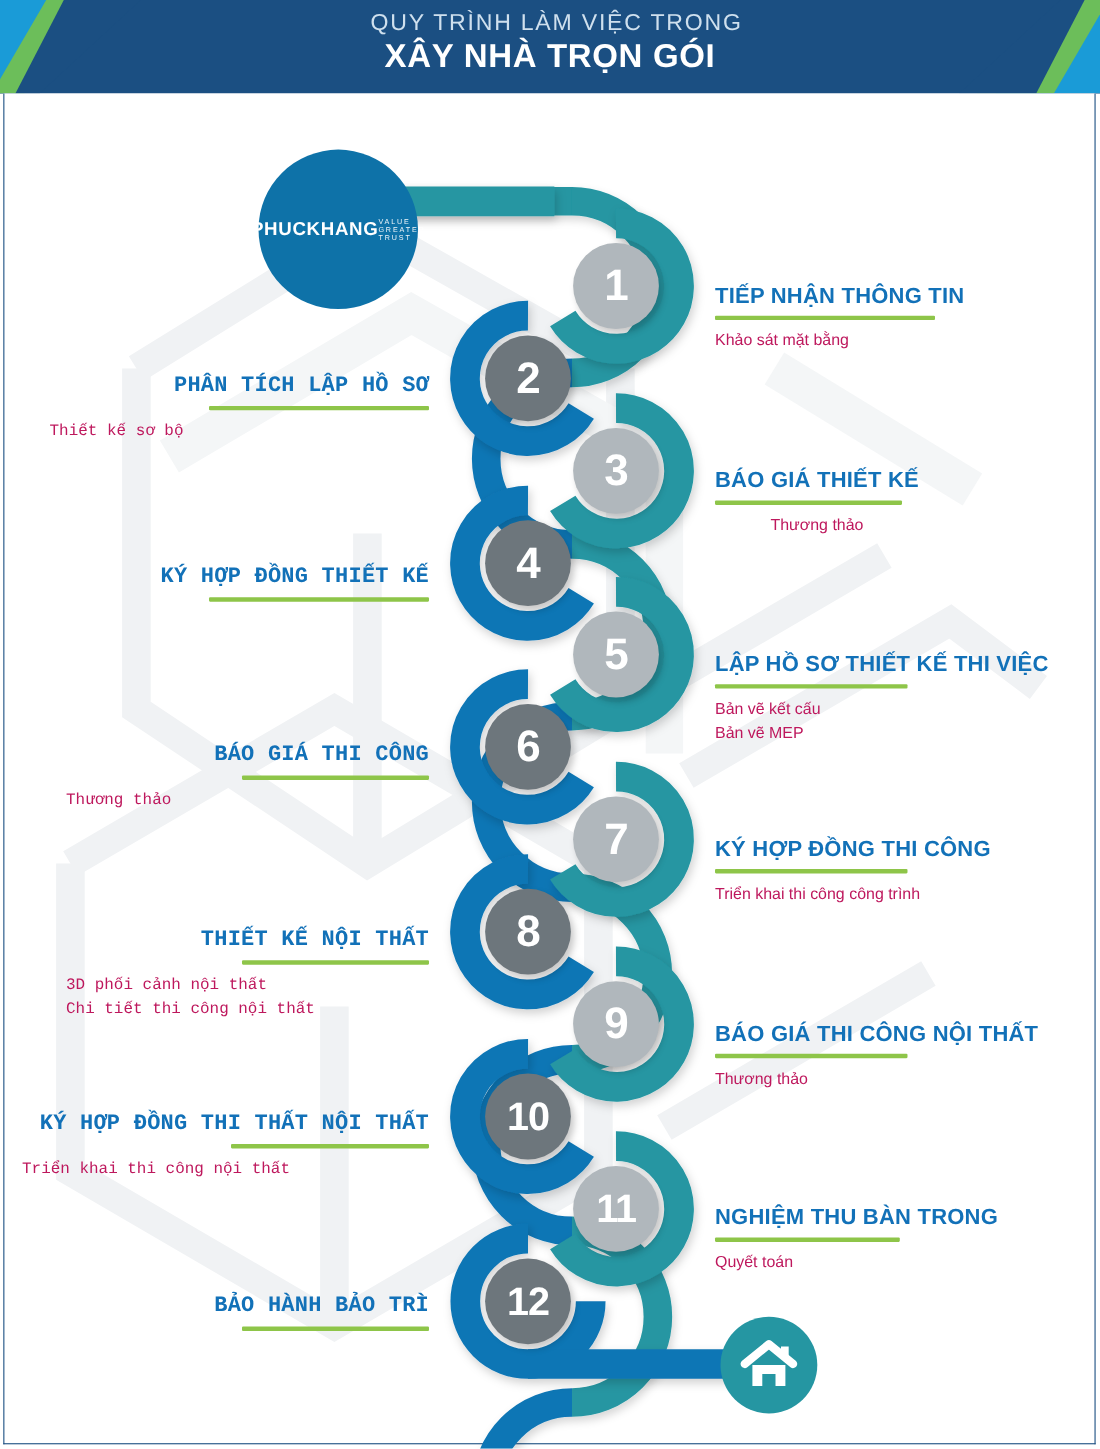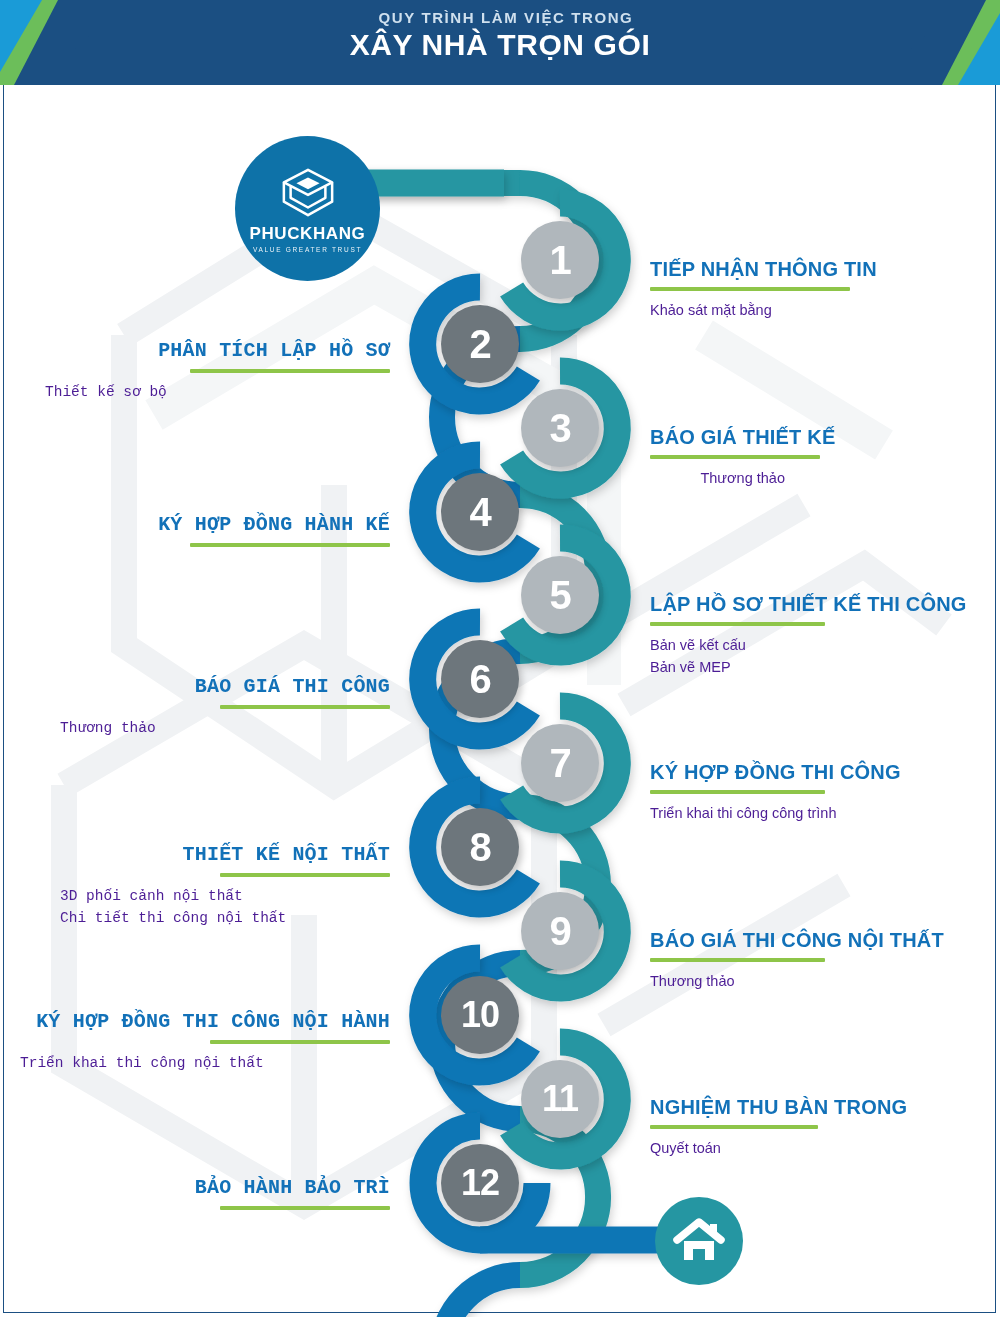--- a/index.html
+++ b/index.html
@@ -17,21 +17,21 @@
     background:#1b4f82;overflow:hidden;
   }
   .hdr-deco{position:absolute;top:0;height:85px;pointer-events:none;}
   .hdr-left{left:0;width:170px;}
   .hdr-right{right:0;width:170px;}
   .hdr-text{
     position:absolute;left:0;right:0;top:0;text-align:center;z-index:3;
   }
   .hdr-line1{
     margin-top:9px;
-    font-size:15px;letter-spacing:1.6px;color:#cfe0ee;font-weight:700;
+    font-size:21px;letter-spacing:1.6px;color:#cfe0ee;font-weight:400;
     font-family:"Liberation Sans","DejaVu Sans",sans-serif;
     padding-left:12px;
   }
   .hdr-line2{
     margin-top:2px;
     font-size:30px;letter-spacing:0.6px;color:#ffffff;font-weight:bold;
   }
 
   
   .frame{
@@ -53,21 +53,21 @@
     box-shadow:3px 4px 7px rgba(0,0,0,0.22);
     z-index:6;
   }
   .num.light{background:#b0b7bc;}
   .num.dark{background:#6d767c;}
 
   
   .logo{
     position:absolute;left:235px;top:136px;width:145px;height:145px;
     border-radius:50%;background:#0e72a8;z-index:7;
-    display:flex;flex-direction:column;align-items:center;justify-content:center;
+    display:flex;flex-direction:row;align-items:center;justify-content:center;
   }
   .logo-mark{width:62px;height:56px;margin-bottom:3px;}
   .logo-name{
     color:#ffffff;font-size:17px;font-weight:bold;letter-spacing:0.6px;
   }
   .logo-tag{
     color:#ffffff;font-size:6.5px;letter-spacing:1.7px;margin-top:2px;opacity:.92;
   }
 
   
@@ -80,21 +80,21 @@
   
   .step{position:absolute;z-index:5;margin-top:30px;}
   .step .title{
     font-size:20px;font-weight:bold;color:#1271b8;letter-spacing:0.2px;
     white-space:nowrap;line-height:1.1;
   }
   .step .rule{
     height:4px;background:#8ec549;margin:7px 0 9px 0;border-radius:1px;
   }
   .step .sub{
-    font-size:14.5px;color:#4c1d95;line-height:1.5;white-space:nowrap;
+    font-size:14.5px;color:#be185d;line-height:1.5;white-space:nowrap;
   }
   .step.right{text-align:left;}
   .step.left{text-align:right;font-family:Liberation Mono, monospace;}
   .step.left .sub{text-align:left;}
 </style>
 </head>
 <body>
 
 <div class="page">
 
@@ -251,26 +251,26 @@
     <div class="sub">Thiết kế sơ bộ</div>
   </div>
 
   <div class="step right" style="left:650px;top:396px;text-align:center;">
     <div class="title">BÁO GIÁ THIẾT KẾ</div>
     <div class="rule" style="width:170px;"></div>
     <div class="sub">Thương thảo</div>
   </div>
 
   <div class="step left" style="left:35px;top:484px;width:355px;">
-    <div class="title">KÝ HỢP ĐỒNG HÀNH KẾ</div>
+    <div class="title">KÝ HỢP ĐỒNG THIẾT KẾ</div>
     <div class="rule" style="width:200px;margin-left:155px;"></div>
   </div>
 
   <div class="step right" style="left:650px;top:563px;">
-    <div class="title">LẬP HỒ SƠ THIẾT KẾ THI CÔNG</div>
+    <div class="title">LẬP HỒ SƠ THIẾT KẾ THI VIỆC</div>
     <div class="rule" style="width:175px;"></div>
     <div class="sub">Bản vẽ kết cấu</div>
     <div class="sub">Bản vẽ MEP</div>
   </div>
 
   <div class="step left" style="left:60px;top:646px;width:330px;">
     <div class="title">BÁO GIÁ THI CÔNG</div>
     <div class="rule" style="width:170px;margin-left:160px;"></div>
     <div class="sub">Thương thảo</div>
   </div>
@@ -288,21 +288,21 @@
     <div class="sub">Chi tiết thi công nội thất</div>
   </div>
 
   <div class="step right" style="left:650px;top:899px;">
     <div class="title">BÁO GIÁ THI CÔNG NỘI THẤT</div>
     <div class="rule" style="width:175px;"></div>
     <div class="sub">Thương thảo</div>
   </div>
 
   <div class="step left" style="left:20px;top:981px;width:370px;">
-    <div class="title">KÝ HỢP ĐỒNG THI CÔNG NỘI HÀNH</div>
+    <div class="title">KÝ HỢP ĐỒNG THI THẤT NỘI THẤT</div>
     <div class="rule" style="width:180px;margin-left:190px;"></div>
     <div class="sub">Triển khai thi công nội thất</div>
   </div>
 
   <div class="step right" style="left:650px;top:1066px;">
     <div class="title">NGHIỆM THU BÀN TRONG</div>
     <div class="rule" style="width:168px;"></div>
     <div class="sub">Quyết toán</div>
   </div>
 

